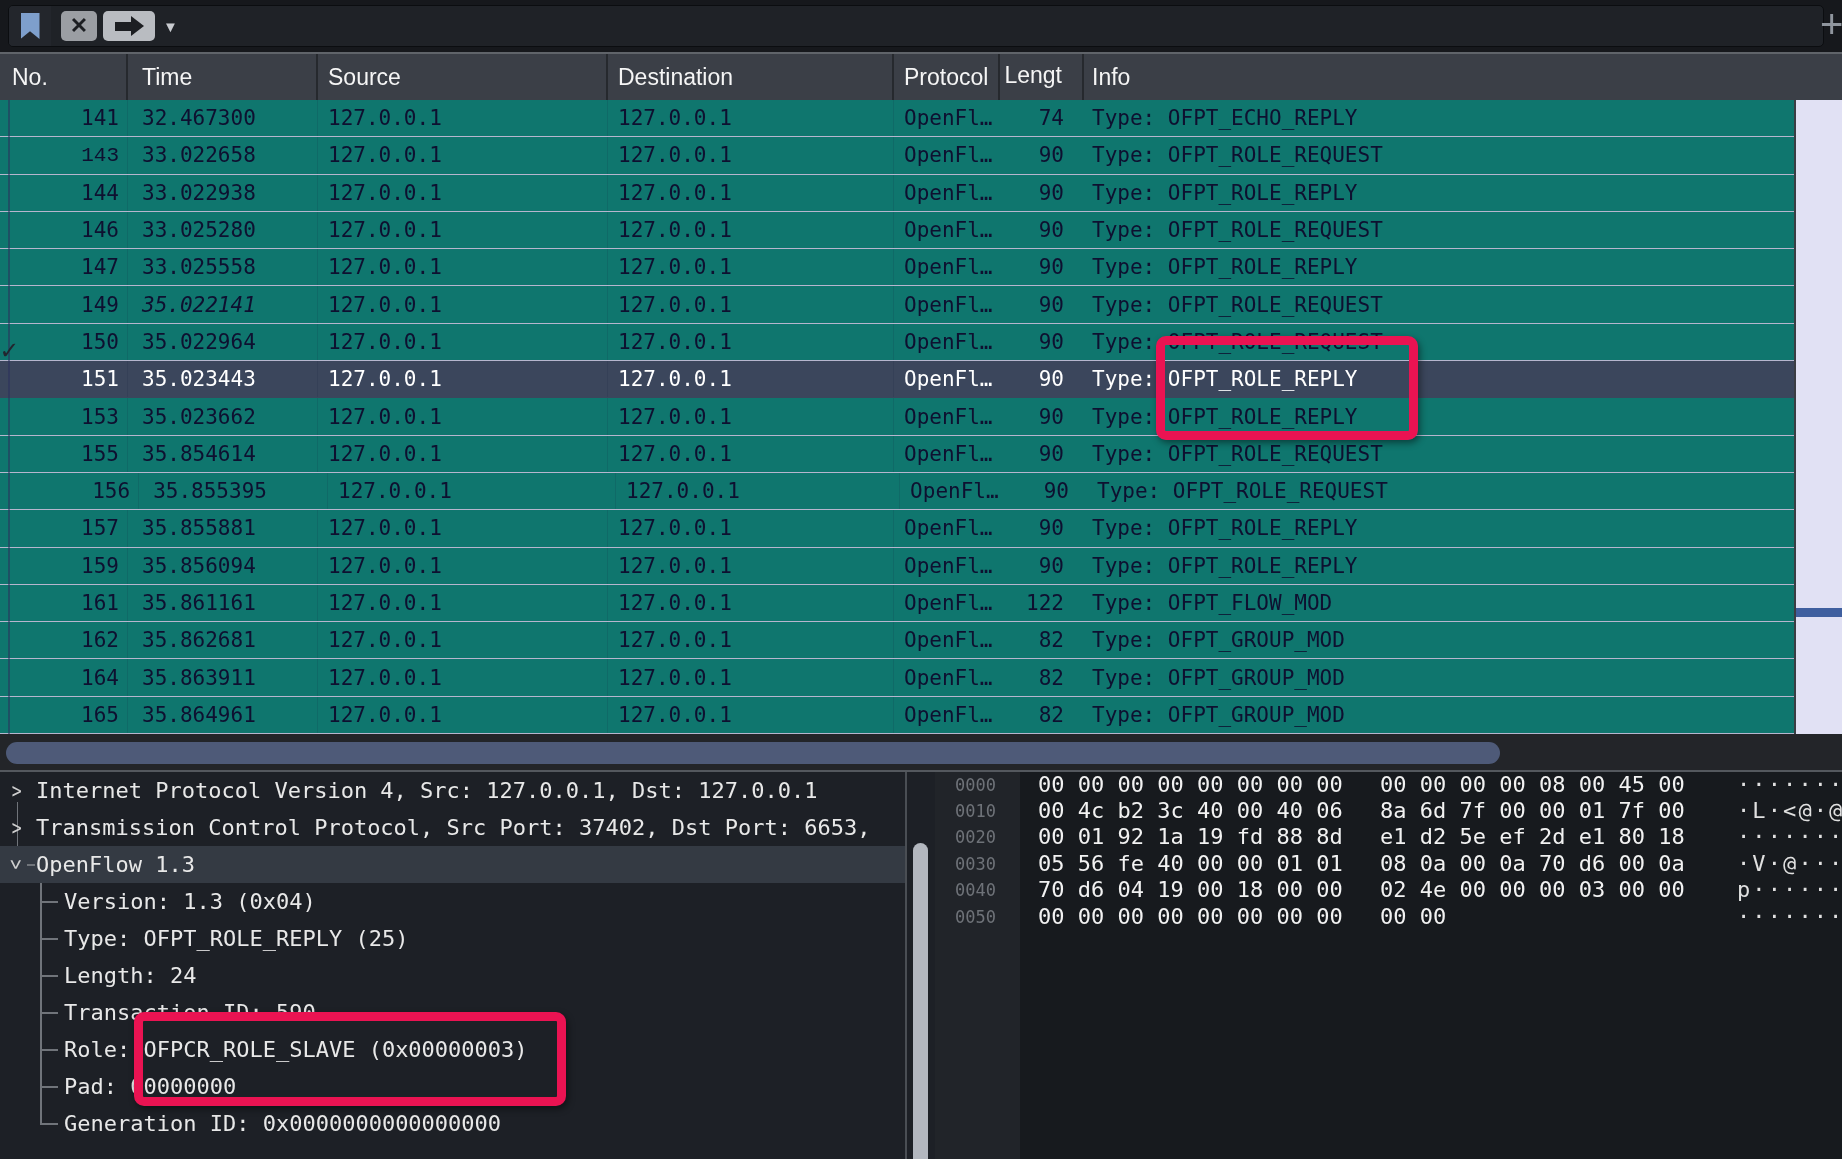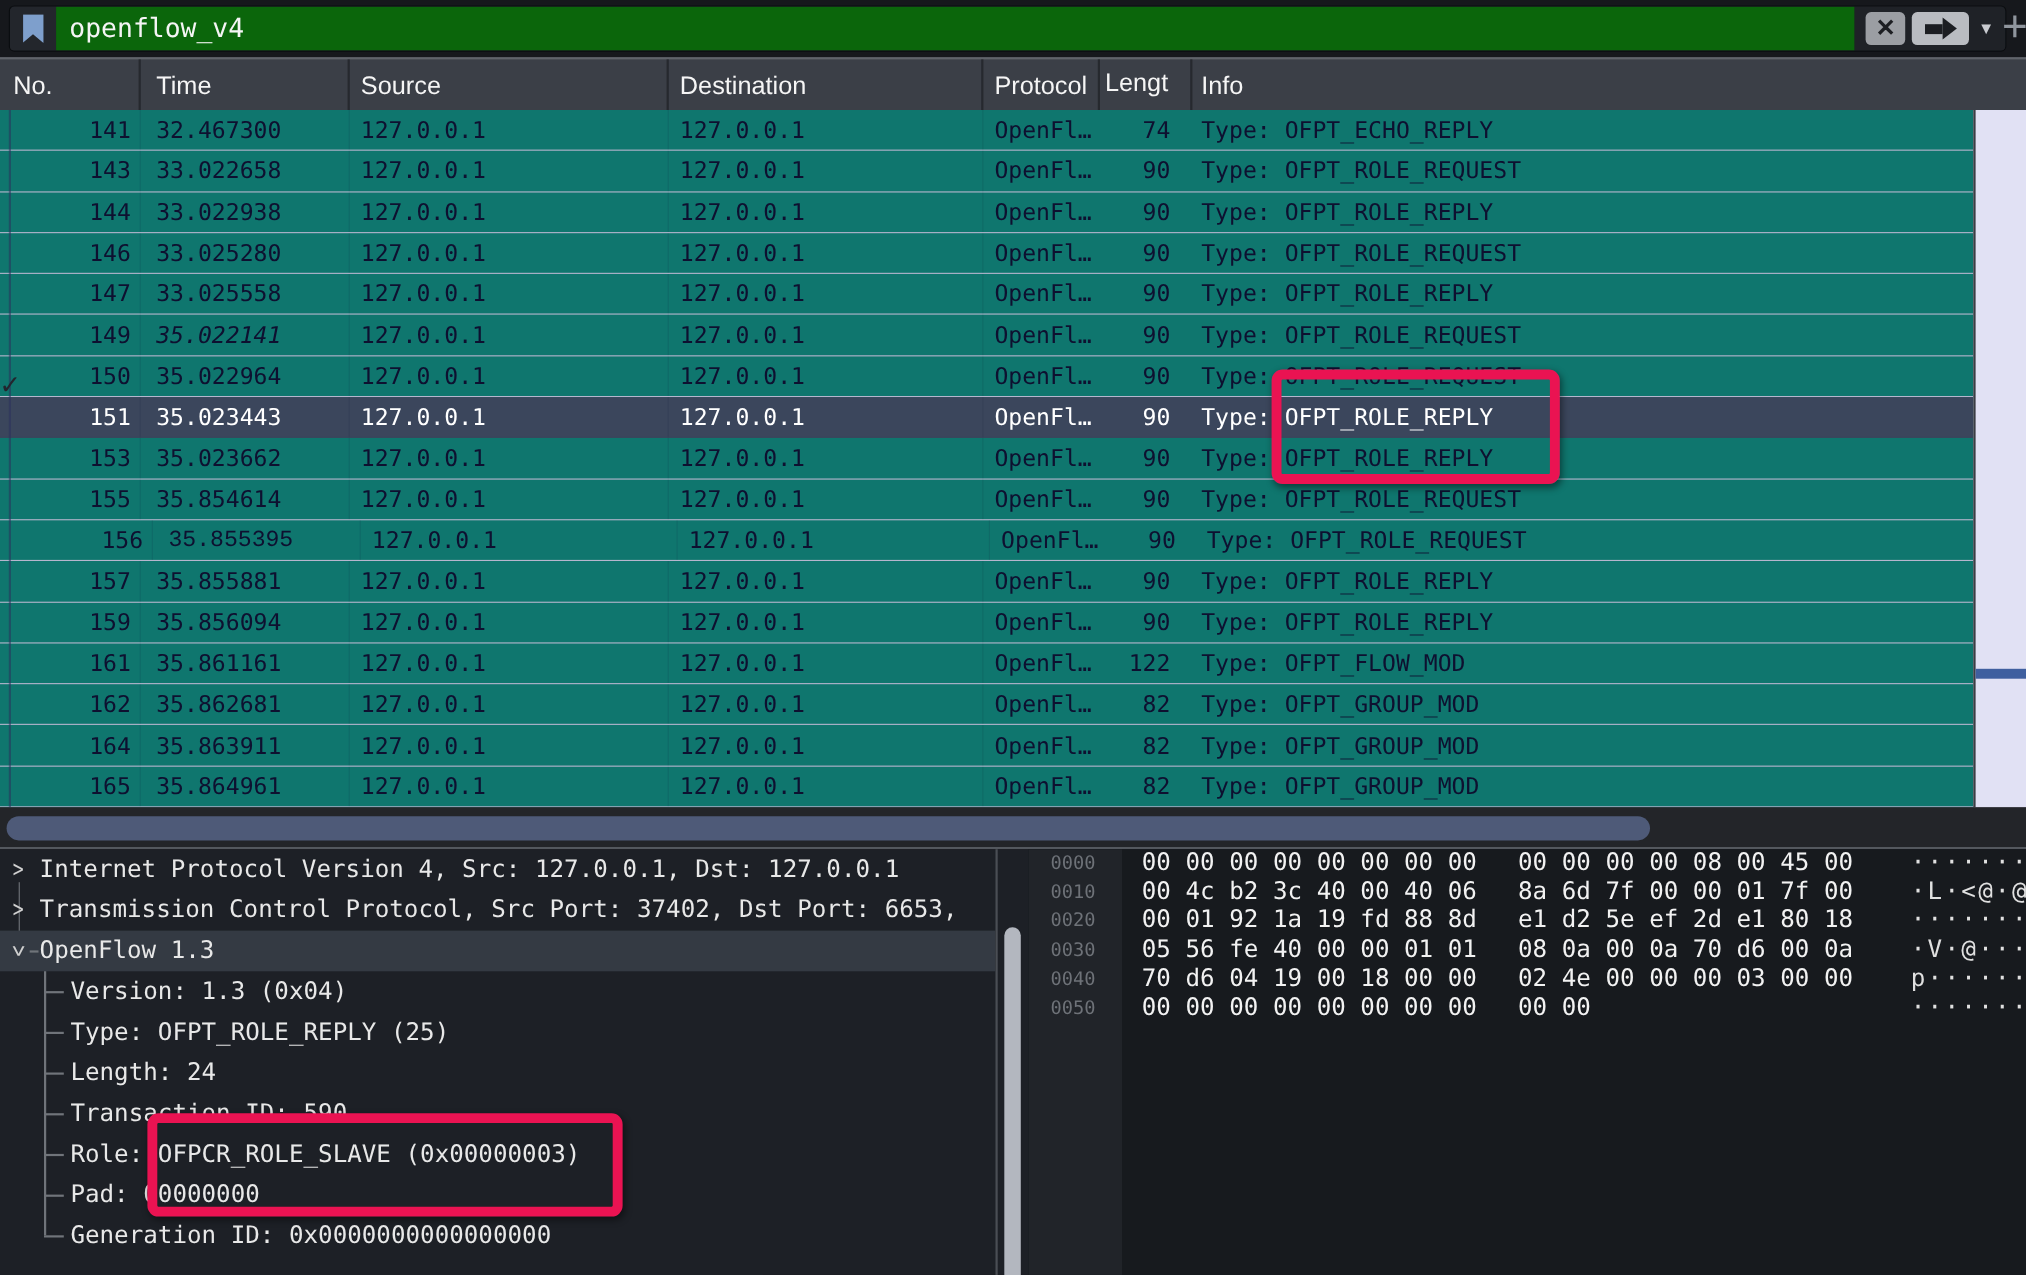--- a/index.html
+++ b/index.html
@@ -84,23 +84,20 @@
   .ann1{left:1156px;top:336px;width:244px;height:86px;}
   .ann2{left:134px;top:1012px;width:414px;height:76px;}
 </style>
 </head>
 <body>
 
 <div class="filter-bar">
   <div class="bookmark-btn">
     <div class="bookmark-glyph"></div>
   </div>
-  <div class="filter-field">
-    <span>openflow_v4</span>
-  </div>
   <div class="filter-controls">
     <div class="fbtn btn-clear">
       <span>✕</span>
     </div>
     <div class="fbtn btn-apply">
       <span class="arrow-body"></span>
         <span class="arrow-head"></span>
     </div>
     <div class="filter-caret">
       <span>▼</span>
@@ -124,21 +121,21 @@
 <div class="prow mono">
       <div class="pcell" style="width: 128px; padding: 0px 8px 0px 12px; justify-content: flex-end; border-right: 1px solid rgba(20, 22, 60, 0.12);">141</div>
       <div class="pcell" style="width: 190px; padding: 0px 0px 0px 14px; justify-content: flex-start; border-right: 1px solid rgba(20, 22, 60, 0.12);">32.467300</div>
       <div class="pcell" style="width: 290px; padding: 0px 0px 0px 10px; justify-content: flex-start; border-right: 1px solid rgba(20, 22, 60, 0.12);">127.0.0.1</div>
       <div class="pcell" style="width: 286px; padding: 0px 0px 0px 10px; justify-content: flex-start; border-right: 1px solid rgba(20, 22, 60, 0.12);">127.0.0.1</div>
       <div class="pcell" style="width: 106px; padding: 0px 0px 0px 10px; justify-content: flex-start;">OpenFl…</div>
       <div class="pcell" style="width: 84px; padding: 0px 20px 0px 8px; justify-content: flex-end;">74</div>
       <div class="pcell" style="width: 710px; padding: 0px 0px 0px 8px; justify-content: flex-start;">Type: OFPT_ECHO_REPLY</div>
     </div>
     <div class="prow mono">
-      <div class="pcell" style="width: 128px; padding: 0px 8px 0px 12px; justify-content: flex-end; border-right: 1px solid rgba(20, 22, 60, 0.12);">143</div>
+      <div class="pcell" style="width: 128px; padding: 0px 8px 0px 12px; justify-content: flex-end; border-right: 1px solid rgba(20, 22, 60, 0.12); font-family: Liberation Mono, monospace;">143</div>
       <div class="pcell" style="width: 190px; padding: 0px 0px 0px 14px; justify-content: flex-start; border-right: 1px solid rgba(20, 22, 60, 0.12);">33.022658</div>
       <div class="pcell" style="width: 290px; padding: 0px 0px 0px 10px; justify-content: flex-start; border-right: 1px solid rgba(20, 22, 60, 0.12);">127.0.0.1</div>
       <div class="pcell" style="width: 286px; padding: 0px 0px 0px 10px; justify-content: flex-start; border-right: 1px solid rgba(20, 22, 60, 0.12);">127.0.0.1</div>
       <div class="pcell" style="width: 106px; padding: 0px 0px 0px 10px; justify-content: flex-start;">OpenFl…</div>
       <div class="pcell" style="width: 84px; padding: 0px 20px 0px 8px; justify-content: flex-end;">90</div>
       <div class="pcell" style="width: 710px; padding: 0px 0px 0px 8px; justify-content: flex-start;">Type: OFPT_ROLE_REQUEST</div>
     </div>
     <div class="prow mono">
       <div class="pcell" style="width: 128px; padding: 0px 8px 0px 12px; justify-content: flex-end; border-right: 1px solid rgba(20, 22, 60, 0.12);">144</div>
       <div class="pcell" style="width: 190px; padding: 0px 0px 0px 14px; justify-content: flex-start; border-right: 1px solid rgba(20, 22, 60, 0.12);">33.022938</div>
@@ -206,21 +203,21 @@
       <div class="pcell" style="width: 128px; padding: 0px 8px 0px 12px; justify-content: flex-end; border-right: 1px solid rgba(20, 22, 60, 0.12);">155</div>
       <div class="pcell" style="width: 190px; padding: 0px 0px 0px 14px; justify-content: flex-start; border-right: 1px solid rgba(20, 22, 60, 0.12);">35.854614</div>
       <div class="pcell" style="width: 290px; padding: 0px 0px 0px 10px; justify-content: flex-start; border-right: 1px solid rgba(20, 22, 60, 0.12);">127.0.0.1</div>
       <div class="pcell" style="width: 286px; padding: 0px 0px 0px 10px; justify-content: flex-start; border-right: 1px solid rgba(20, 22, 60, 0.12);">127.0.0.1</div>
       <div class="pcell" style="width: 106px; padding: 0px 0px 0px 10px; justify-content: flex-start;">OpenFl…</div>
       <div class="pcell" style="width: 84px; padding: 0px 20px 0px 8px; justify-content: flex-end;">90</div>
       <div class="pcell" style="width: 710px; padding: 0px 0px 0px 8px; justify-content: flex-start;">Type: OFPT_ROLE_REQUEST</div>
     </div>
     <div class="prow mono">
       <div class="pcell" style="width: 140px; padding: 0px 8px 0px 12px; justify-content: flex-end; border-right: 1px solid rgba(20, 22, 60, 0.12);">156</div>
-      <div class="pcell" style="width: 190px; padding: 0px 16px 0px 14px; justify-content: flex-start; border-right: 1px solid rgba(20, 22, 60, 0.12); font-family: Liberation Mono, monospace;">35.855395</div>
+      <div class="pcell" style="width: 190px; padding: 0px 16px 0px 14px; justify-content: flex-start; border-right: 1px solid rgba(20, 22, 60, 0.12);">35.855395</div>
       <div class="pcell" style="width: 290px; padding: 0px 0px 0px 10px; justify-content: flex-start; border-right: 1px solid rgba(20, 22, 60, 0.12);">127.0.0.1</div>
       <div class="pcell" style="width: 286px; padding: 0px 0px 0px 10px; justify-content: flex-start; border-right: 1px solid rgba(20, 22, 60, 0.12);">127.0.0.1</div>
       <div class="pcell" style="width: 106px; padding: 0px 0px 0px 10px; justify-content: flex-start;">OpenFl…</div>
       <div class="pcell" style="width: 84px; padding: 0px 20px 0px 8px; justify-content: flex-end;">90</div>
       <div class="pcell" style="width: 710px; padding: 0px 0px 0px 8px; justify-content: flex-start;">Type: OFPT_ROLE_REQUEST</div>
     </div>
     <div class="prow mono">
       <div class="pcell" style="width: 128px; padding: 0px 8px 0px 12px; justify-content: flex-end; border-right: 1px solid rgba(20, 22, 60, 0.12);">157</div>
       <div class="pcell" style="width: 190px; padding: 0px 0px 0px 14px; justify-content: flex-start; border-right: 1px solid rgba(20, 22, 60, 0.12);">35.855881</div>
       <div class="pcell" style="width: 290px; padding: 0px 0px 0px 10px; justify-content: flex-start; border-right: 1px solid rgba(20, 22, 60, 0.12);">127.0.0.1</div>

